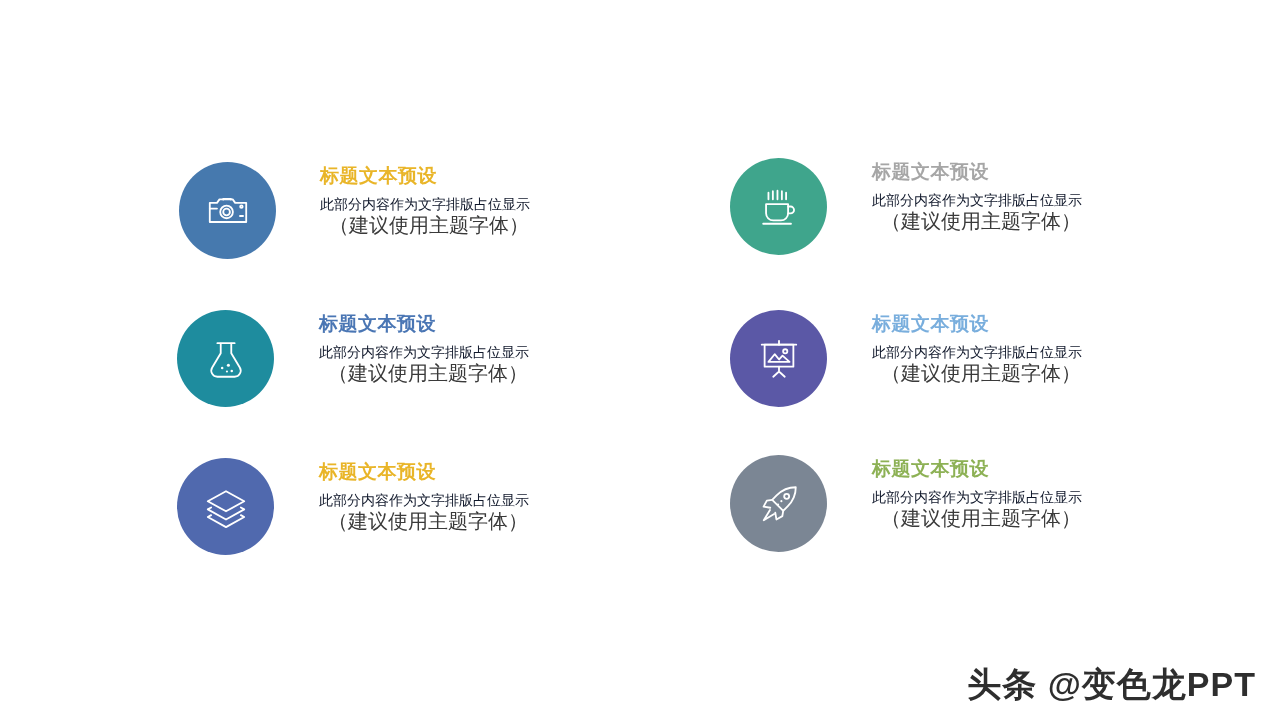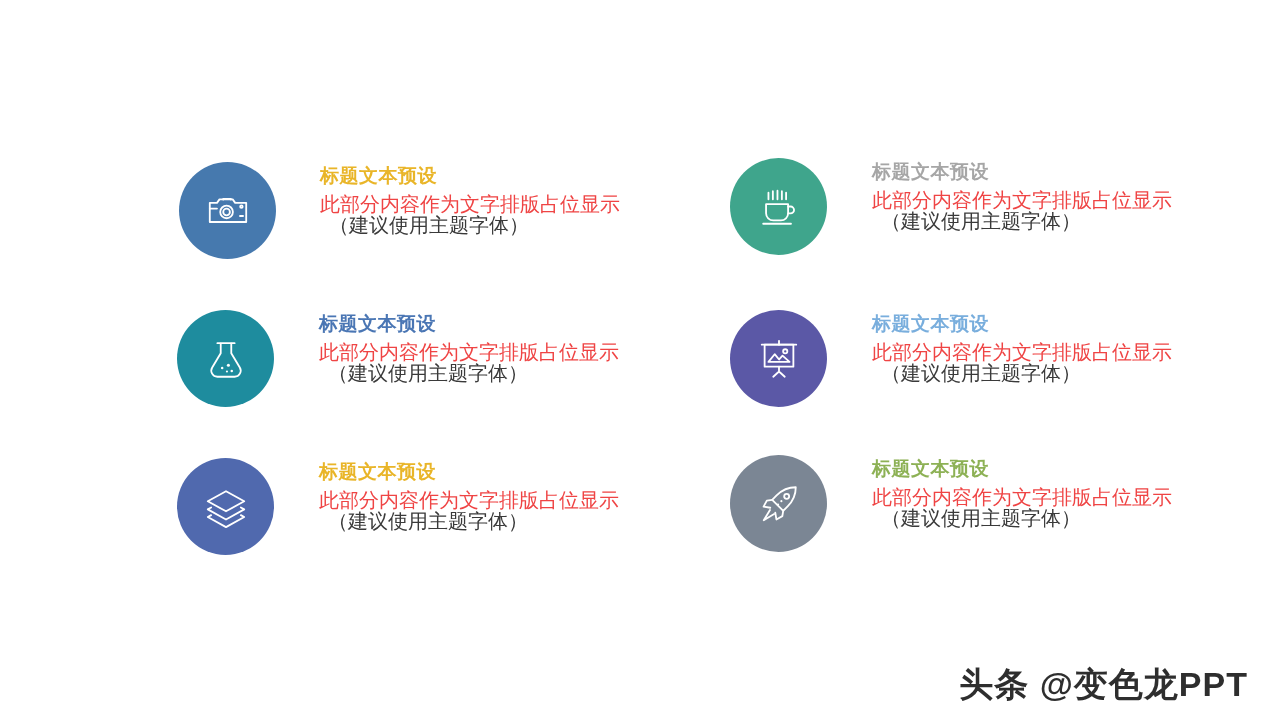--- a/index.html
+++ b/index.html
@@ -55,23 +55,23 @@
   .item-title {
     font-size: 19px;
     font-weight: bold;
     line-height: 24px;
     letter-spacing: 0.5px;
     margin: 0 0 6px 0;
     white-space: nowrap;
   }
 
   .item-desc-1 {
-    font-size: 20px;
+    font-size: 14px;
     line-height: 21px;
-    color: #ef4444;
+    color: #0f172a;
     white-space: nowrap;
     margin: 0;
   }
 
   .item-desc-2 {
     font-size: 20px;
     line-height: 21px;
     color: #3a3a3a;
     white-space: nowrap;
     margin: 0;
@@ -85,21 +85,21 @@
   .pos-r2c2 { left: 722px; top: 310px; }
   .pos-r3c1 { left: 169px; top: 458px; }
   .pos-r3c2 { left: 722px; top: 455px; }
 
   .gap-a { margin-left: 44px; }
   .gap-b { margin-left: 45px; }
 
   
   #watermark {
     position: absolute;
-    right: 40px;
+    right: 32px;
     bottom: 12px;
     font-size: 34px;
     font-weight: bold;
     color: #1d1d1d;
     letter-spacing: 1px;
     opacity: 0.92;
     white-space: nowrap;
     text-shadow: 1px 1px 0 rgba(255,255,255,0.85);
   }
 </style>

